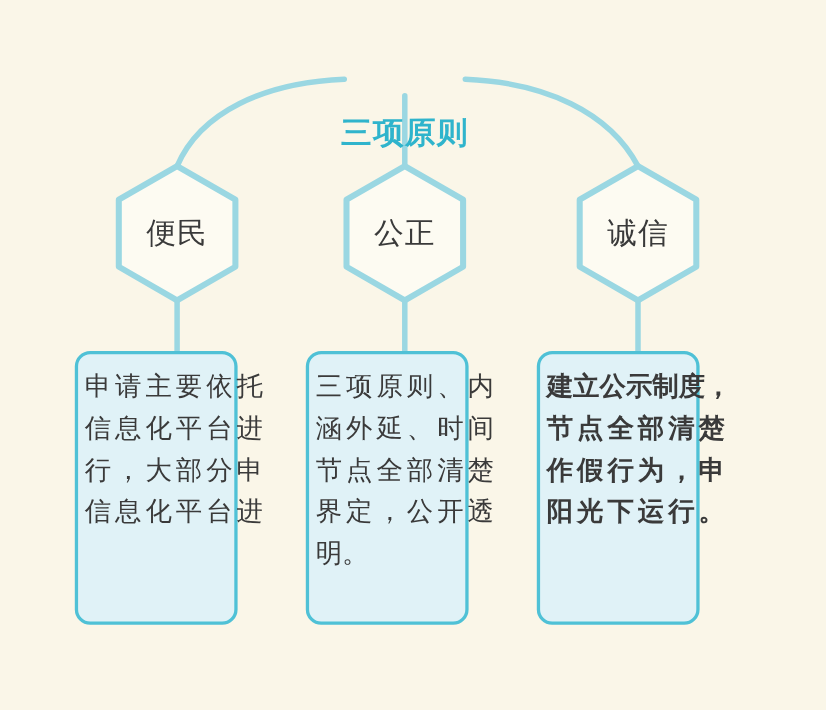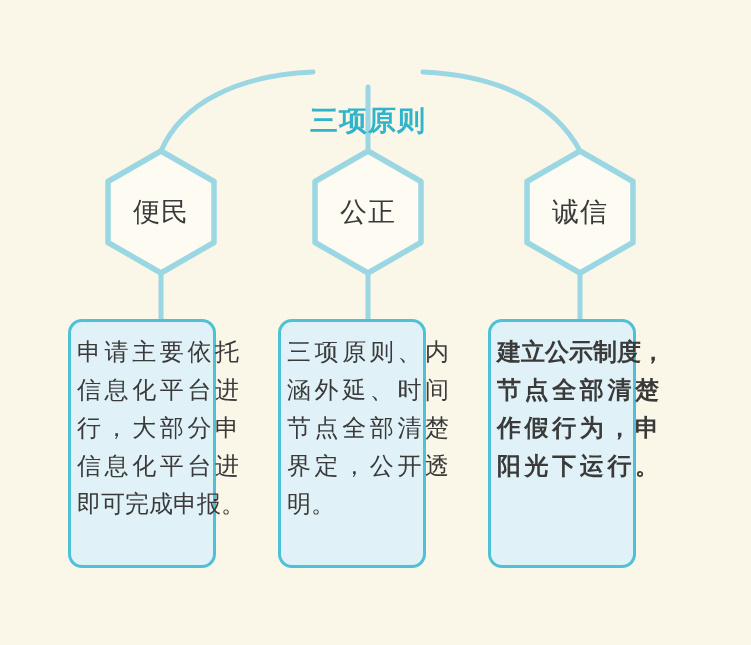--- a/index.html
+++ b/index.html
@@ -109,21 +109,20 @@
 
   <div class="hexlabel hl1">便民</div>
   <div class="hexlabel hl2">公正</div>
   <div class="hexlabel hl3">诚信</div>
 
   <div class="box b1">
     <div class="ln ls">申请主要依托</div>
     <div class="ln ls">信息化平台进</div>
     <div class="ln ls">行，大部分申</div>
     <div class="ln ls">信息化平台进</div>
-    <div class="ln">即可完成申报。</div>
   </div>
 
   <div class="box b2">
     <div class="ln ls">三项原则、内</div>
     <div class="ln ls">涵外延、时间</div>
     <div class="ln ls">节点全部清楚</div>
     <div class="ln ls">界定，公开透</div>
     <div class="ln">明。</div>
   </div>
 

